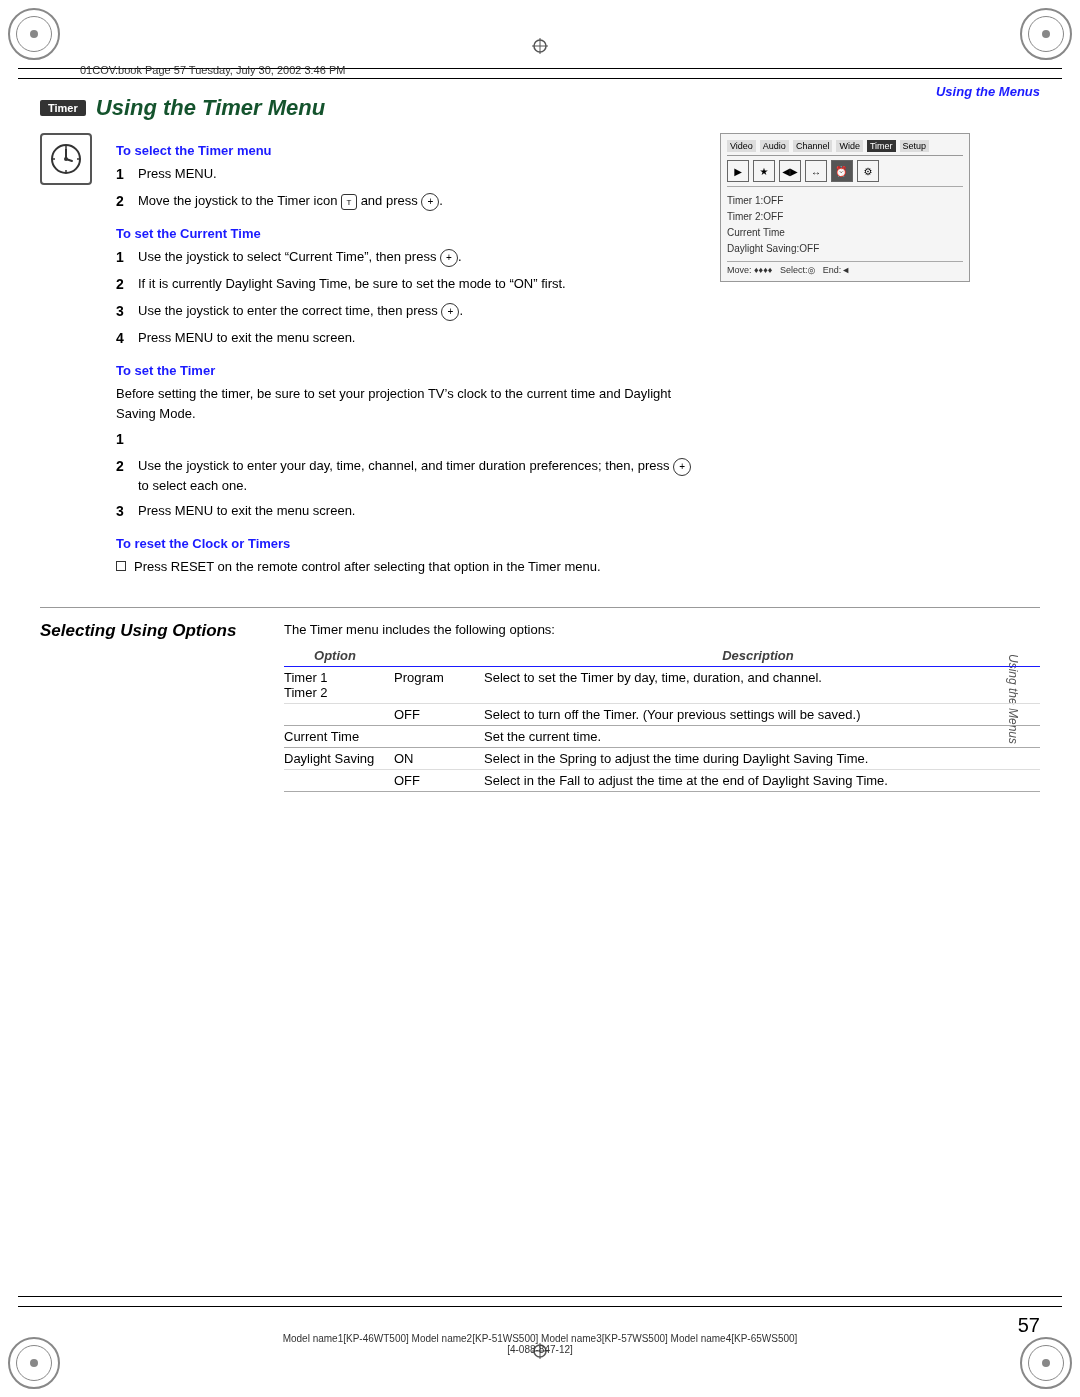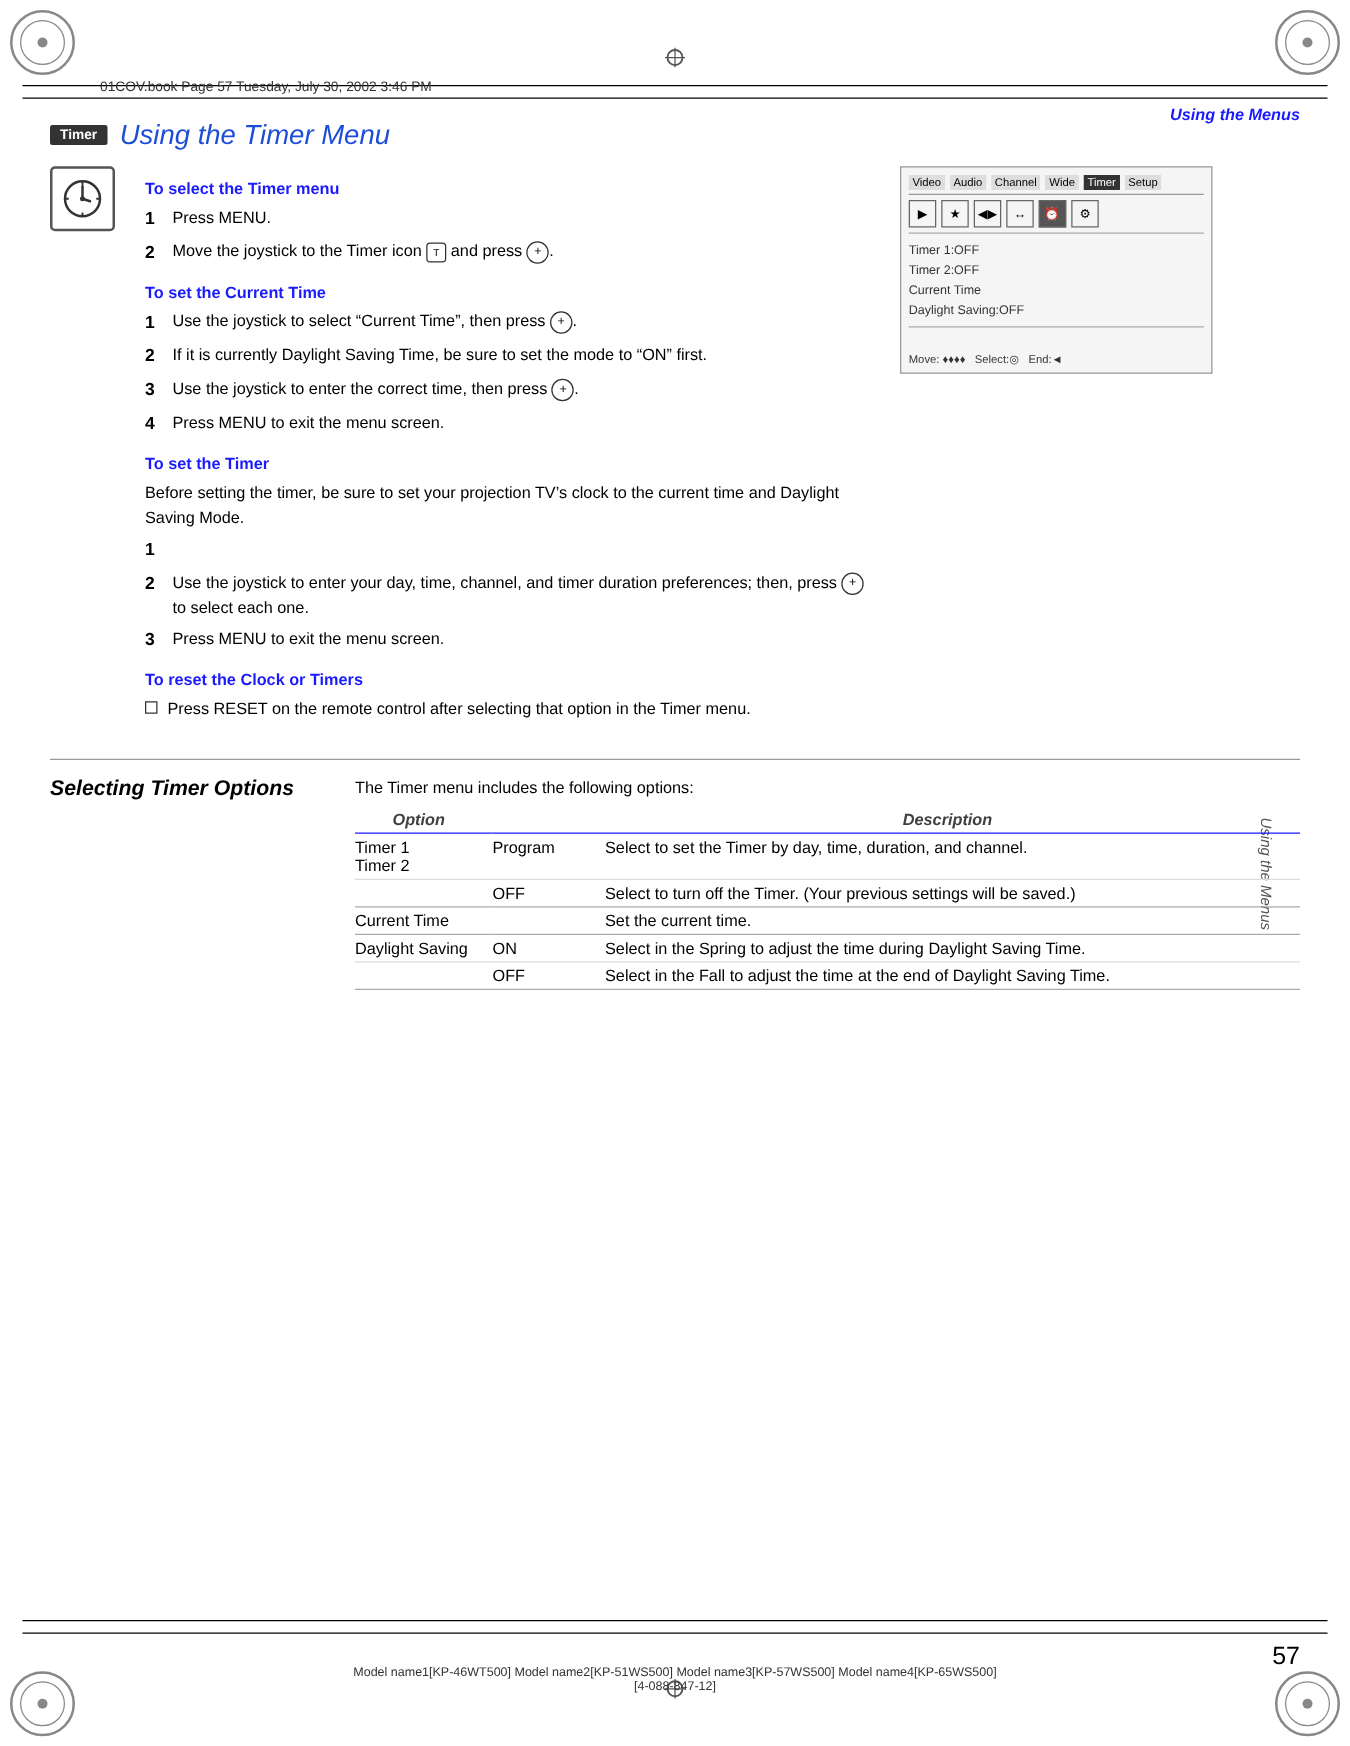--- a/index.html
+++ b/index.html
@@ -103,23 +103,23 @@
     .timer-badge {
       background: #333;
       color: #fff;
       font-size: 11px;
       font-weight: bold;
       padding: 2px 8px;
       border-radius: 2px;
     }
     .timer-main-title {
       font-size: 22px;
-      font-weight: normal;
+      font-weight: bold;
       font-style: italic;
-      color: #1d4ed8;
+      color: #14532d;
     }
 
     
     .timer-icon-box {
       position: absolute;
       left: 40px;
       top: 145px;
       width: 52px; height: 52px;
       border: 2px solid #555;
       border-radius: 4px;
@@ -219,21 +219,21 @@
     .tv-menu-items {
       font-size: 10px;
       line-height: 1.6;
       color: #333;
     }
     .tv-menu-footer {
       font-size: 9px;
       color: #333;
       margin-top: 4px;
       border-top: 1px solid #aaa;
-      padding-top: 20px;
+      padding-top: 3px;
     }
 
     
     .circle-btn {
       display: inline-flex;
       align-items: center;
       justify-content: center;
       width: 18px; height: 18px;
       border: 1.5px solid #333;
       border-radius: 50%;
@@ -512,21 +512,21 @@
           Move: ♦♦♦♦&nbsp;&nbsp;&nbsp;Select:◎&nbsp;&nbsp;&nbsp;End:◄
         </div>
       </div>
     </div>
   </div>
 
   <hr class="hr-sep" style="margin-top:24px;">
 
   <div class="selecting-section">
     <div class="selecting-left">
-      <div class="selecting-title">Selecting Timer Options</div>
+      <div class="selecting-title">Selecting Using Options</div>
     </div>
     <div class="selecting-right">
       <div class="para-text">The Timer menu includes the following options:</div>
 
       <table class="options-table">
         <thead>
           <tr>
             <th style="width:110px;">Option</th>
             <th style="width:90px;"></th>
             <th>Description</th>

